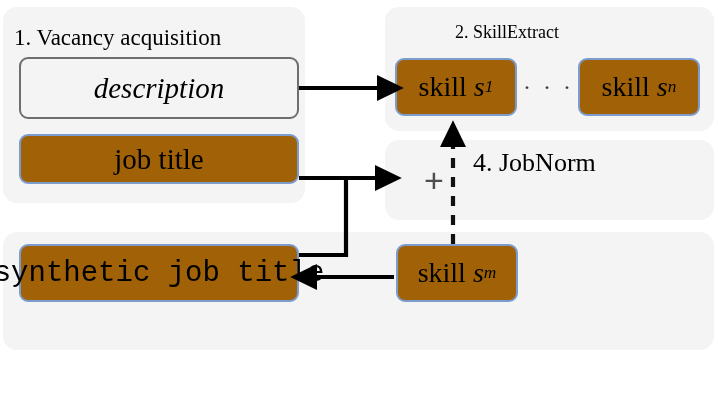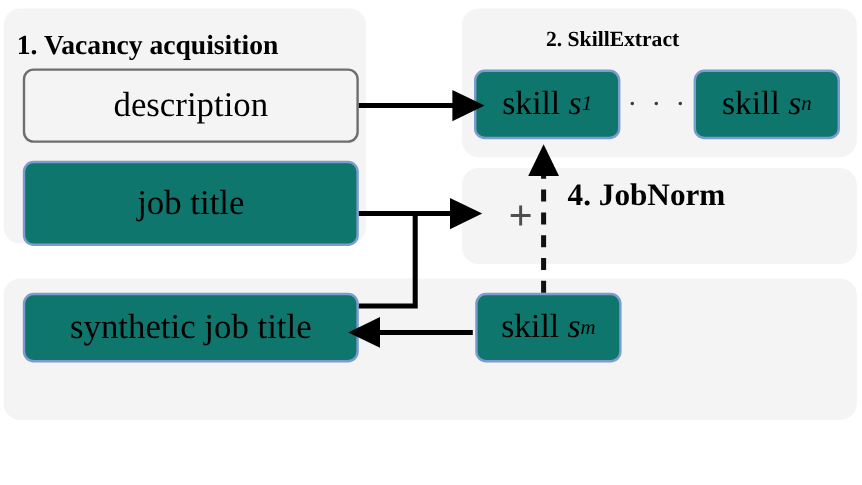--- a/index.html
+++ b/index.html
@@ -32,33 +32,34 @@
     border-radius: 9px;
     display: flex;
     align-items: center;
     justify-content: center;
     font-family: "Liberation Serif", "DejaVu Serif", serif;
     color: #000000;
     white-space: nowrap;
     line-height: 1;
   }
   .node.blue {
-    background: #0f766e;
+    background: #a16207;
     border: 2.5px solid #7b9ccc;
   }
   .node.grey {
     background: #f4f4f4;
     border: 2.5px solid #6e6e6e;
+    font-style: italic;
   }
 
   
   .caption {
     position: absolute;
     font-family: "Liberation Serif", "DejaVu Serif", serif;
-    font-weight: bold;
+    font-weight: normal;
     color: #000000;
     white-space: nowrap;
     line-height: 1.12;
   }
 
   
   .mvar {
     font-style: italic;
     font-family: "Liberation Serif", "DejaVu Serif", serif;
   }
@@ -116,25 +117,25 @@
 
 
   <div class="caption" style="left:473px; top:148px; font-size:26px;">
     <div>4. JobNorm</div>
   </div>
 
   <div class="node grey" style="left:19px; top:57px; width:280px; height:62px; font-size:29px;">
     <span>description</span>
   </div>
 
-  <div class="node blue" style="left:19px; top:134px; width:280px; height:71px; font-size:29px;">
+  <div class="node blue" style="left:19px; top:134px; width:280px; height:50px; font-size:29px;">
     <span>job title</span>
   </div>
 
-  <div class="node blue" style="left:19px; top:244px; width:280px; height:58px; font-size:29px;">
+  <div class="node blue" style="left:19px; top:244px; width:280px; height:58px; font-size:29px;font-family:Liberation Mono, monospace;">
     <span>synthetic job title</span>
   </div>
 
   <div class="node blue" style="left:395px; top:58px; width:122px; height:58px; font-size:28px;">
     <span>skill</span>
     <span style="width:7px"></span>
     <span class="mvar">s</span>
       <span class="msub">1</span>
   </div>
 

